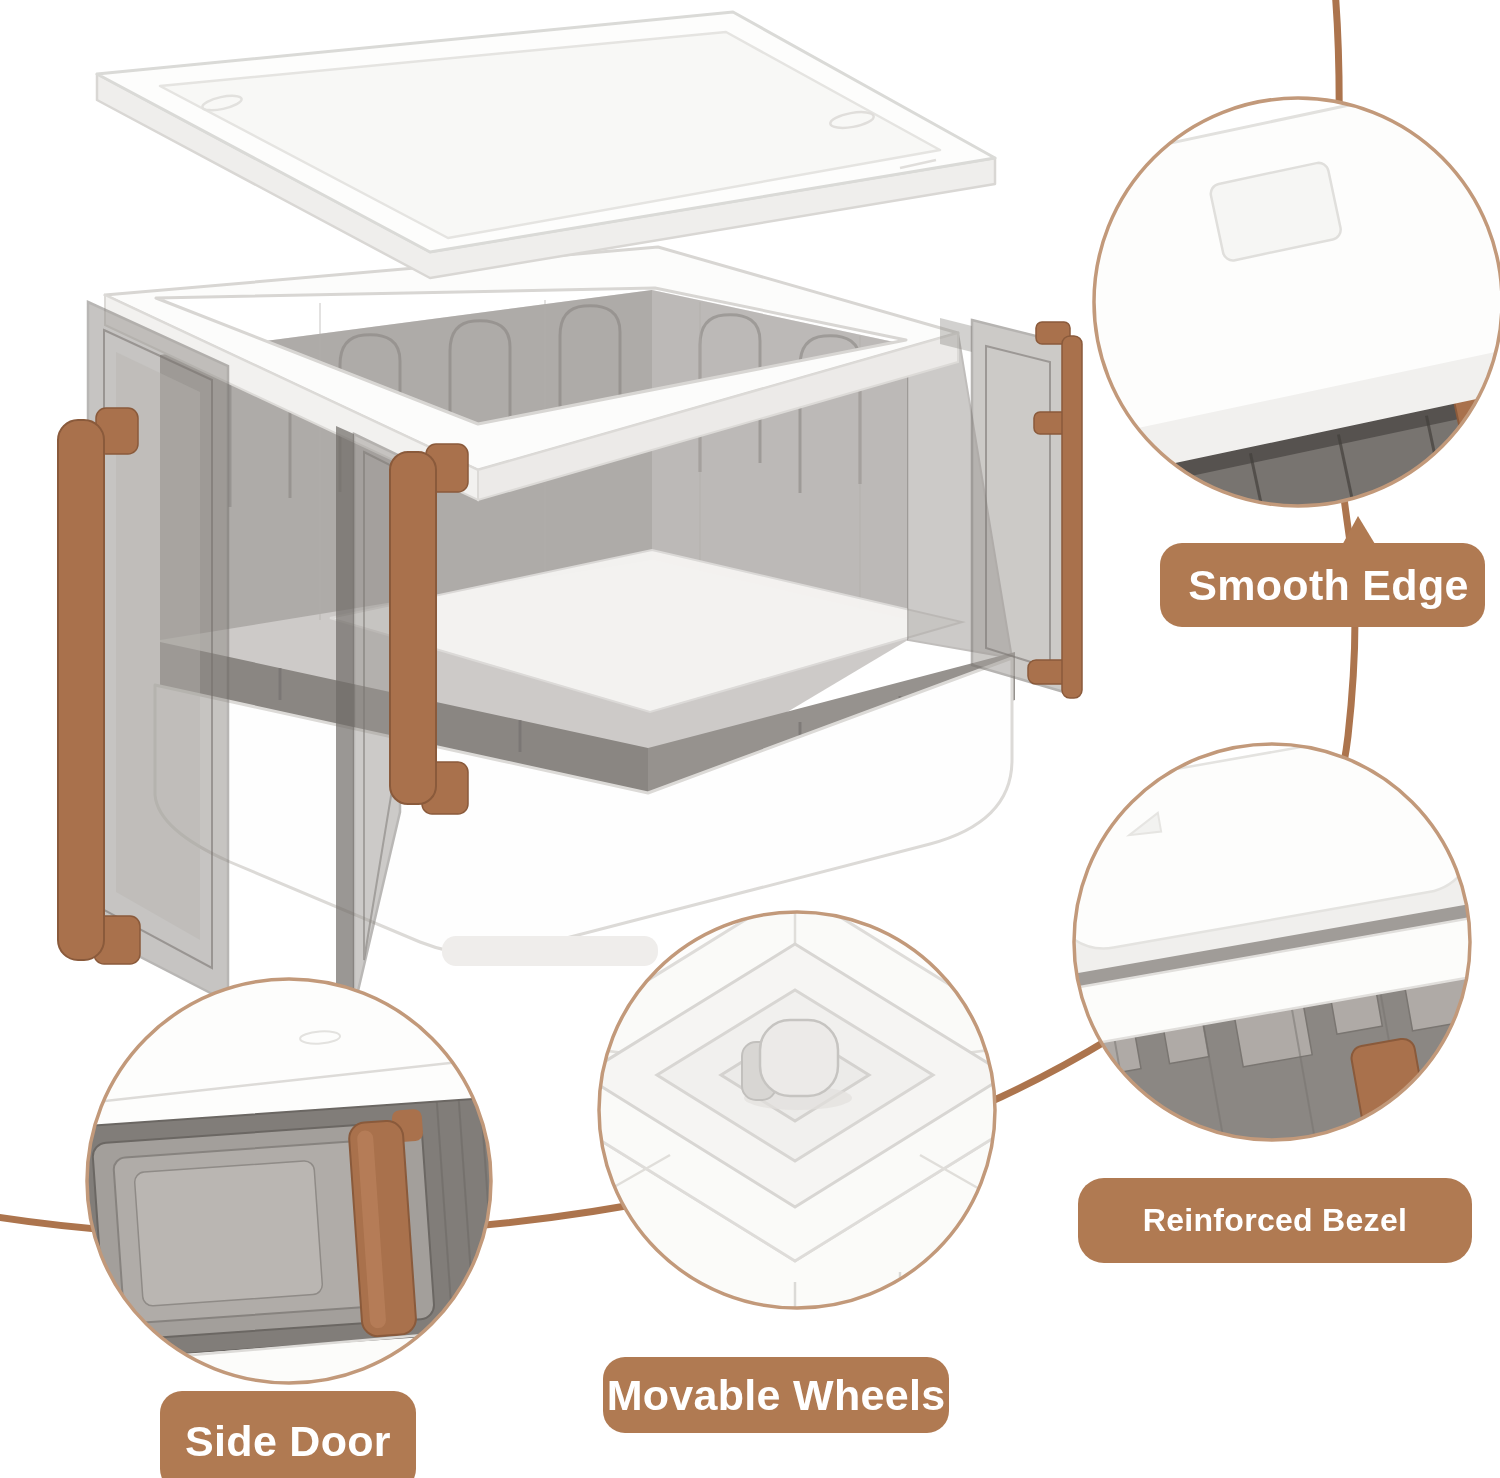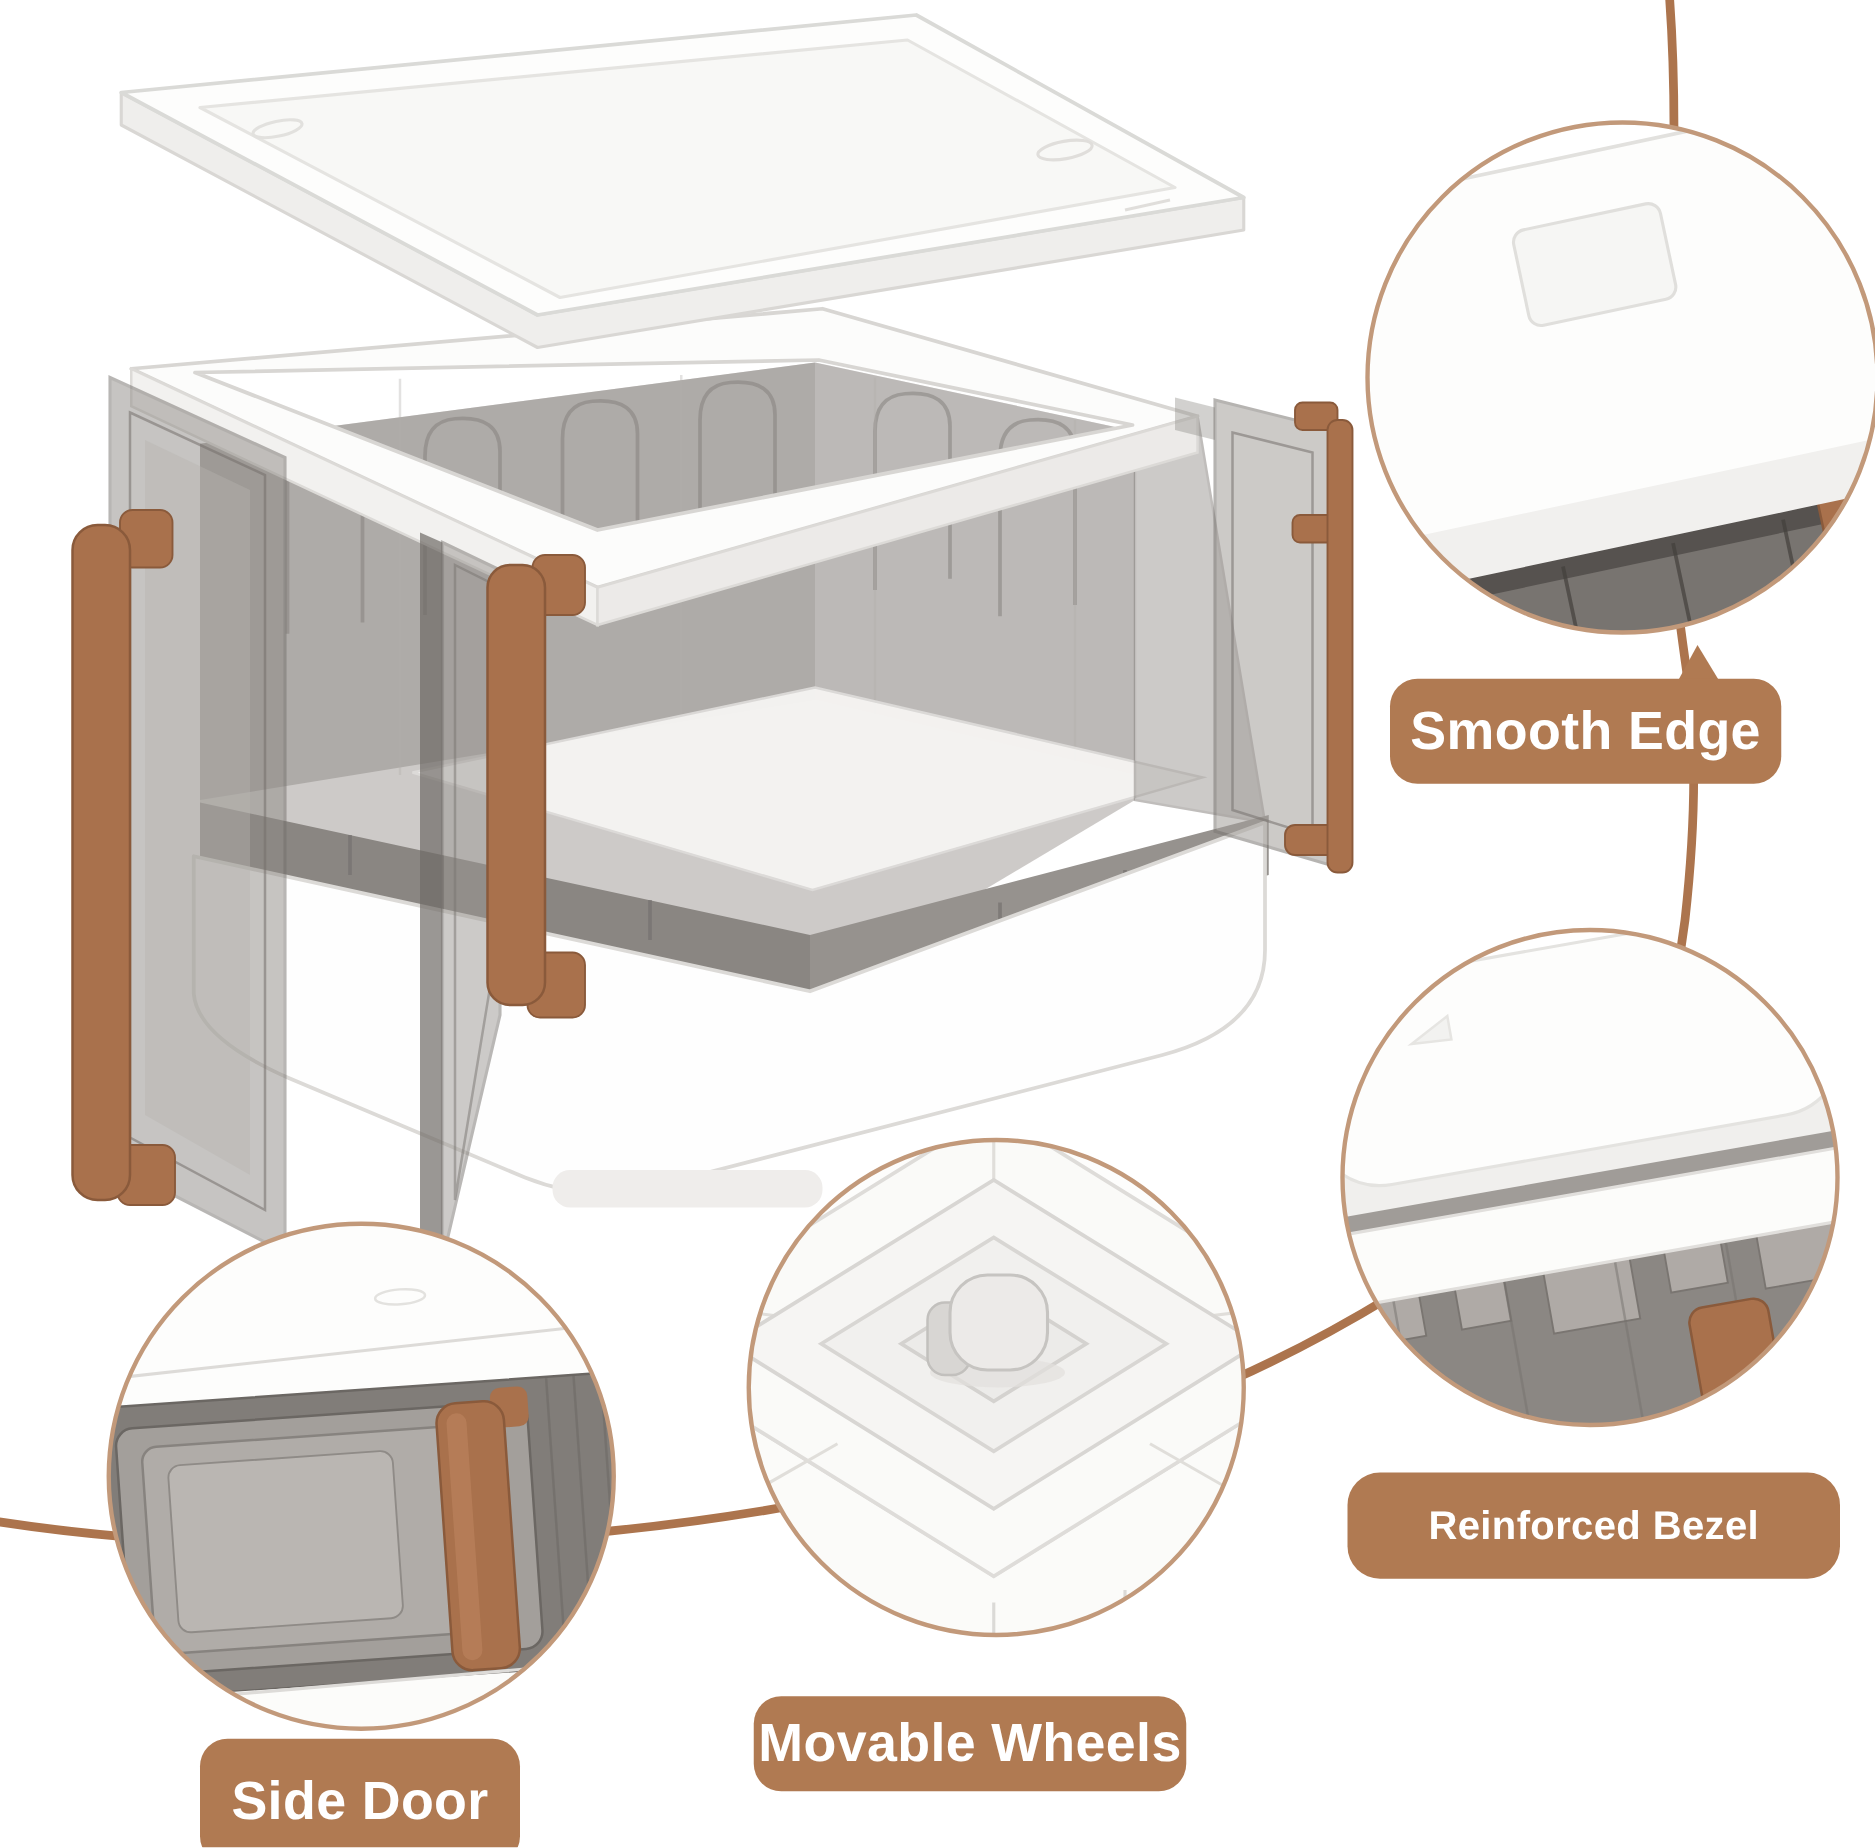--- a/index.html
+++ b/index.html
@@ -18,21 +18,21 @@
     align-items:center;
     justify-content:center;
     background:#b07a52;
     color:#ffffff;
     font-weight:700;
     font-size:43px;
     letter-spacing:.3px;
     border-radius:22px;
     white-space:nowrap;
   }
-  #pill-smooth-edge{left:1112px;top:543px;width:313px;height:84px;}
+  #pill-smooth-edge{left:1160px;top:543px;width:313px;height:84px;padding-left:12px;}
   #pill-reinforced-bezel{left:1078px;top:1178px;width:394px;height:85px;border-radius:26px;font-size:32px;}
   #pill-movable-wheels{left:603px;top:1357px;width:346px;height:76px;}
   #pill-side-door{left:160px;top:1391px;width:256px;height:100px;}
 </style>
 </head>
 <body>
 
 <div class="canvas">
 
 <svg width="1500" height="1478" viewBox="0 0 1500 1478">

